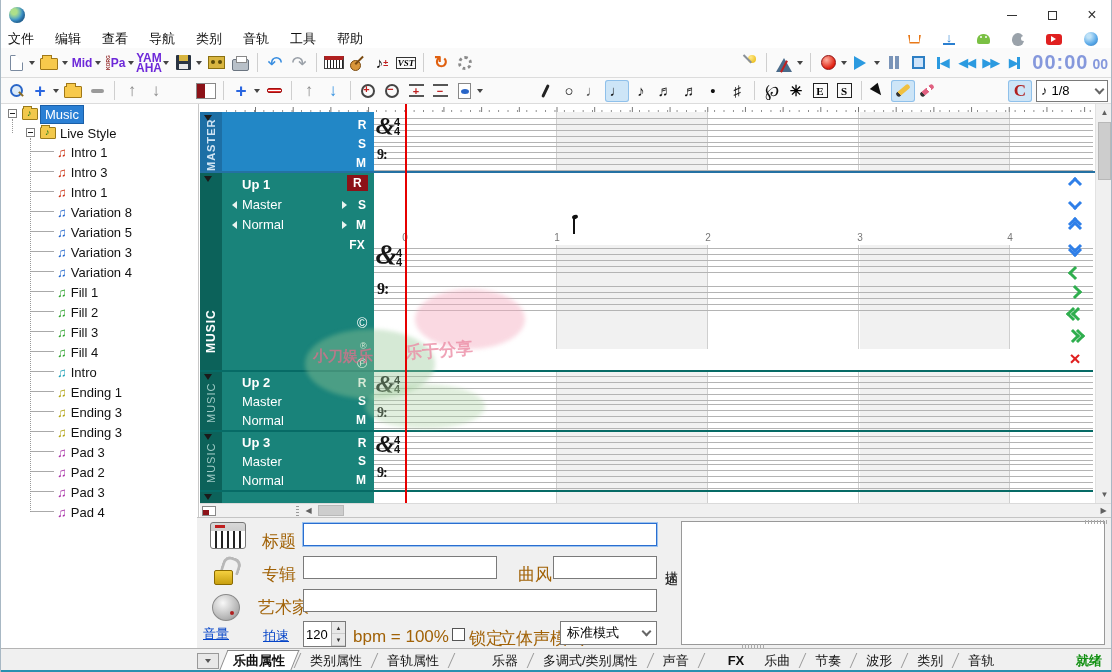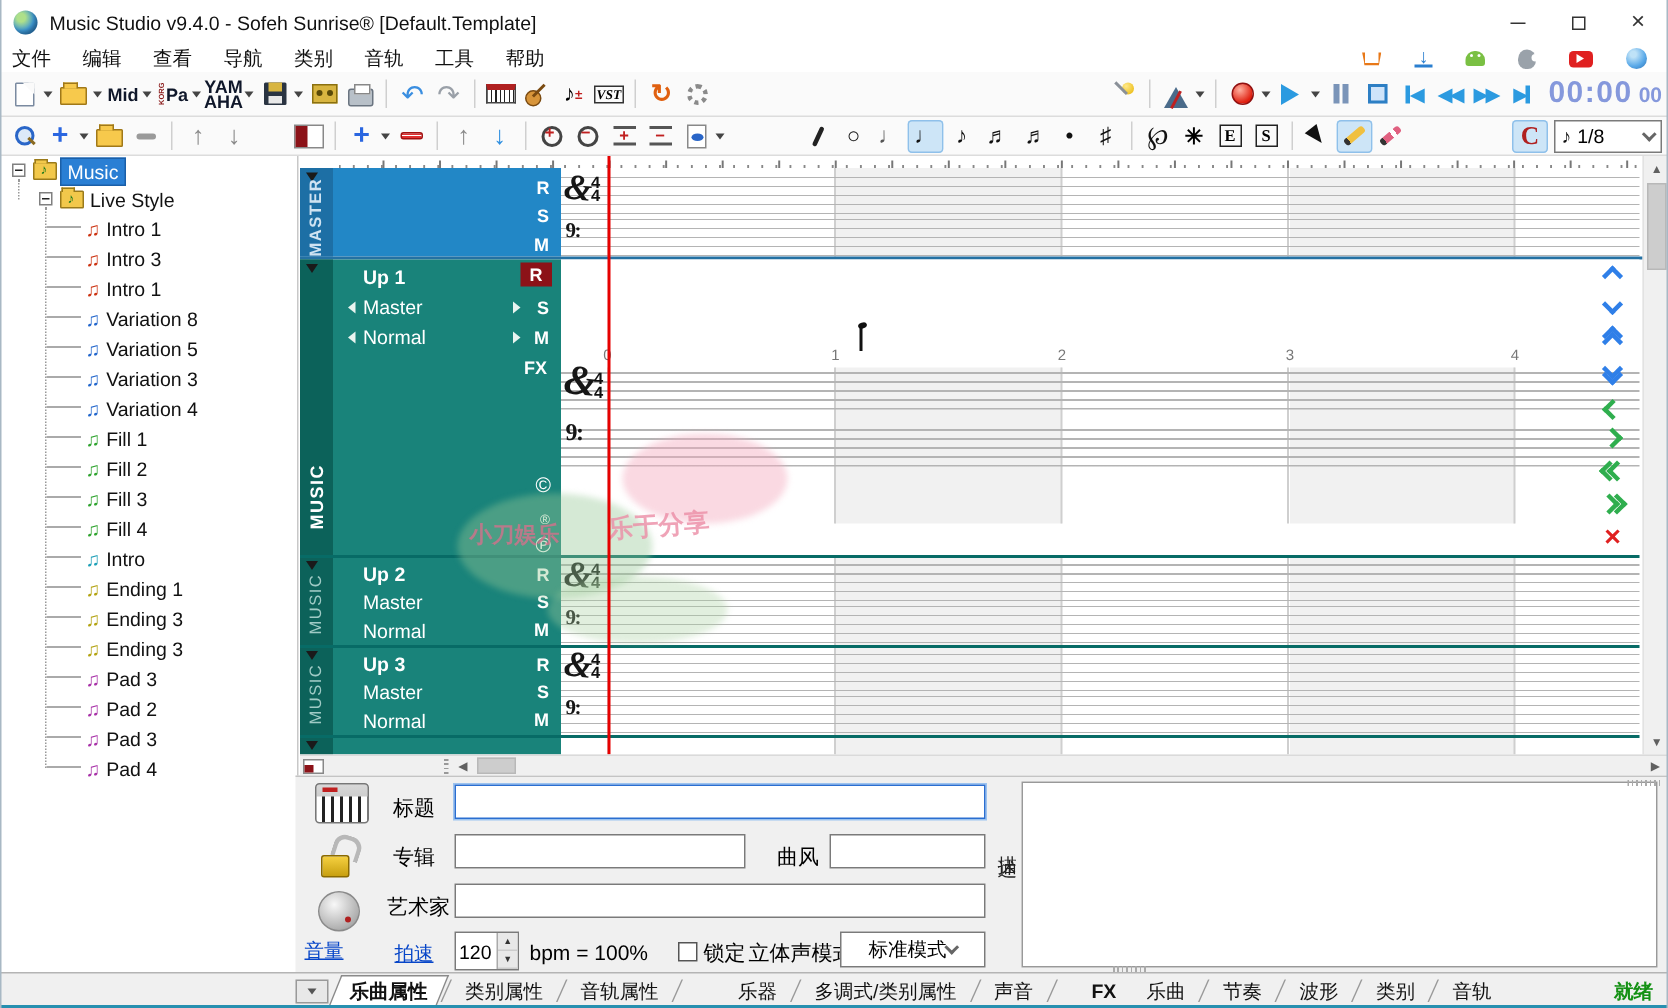--- a/index.html
+++ b/index.html
@@ -33,21 +33,21 @@
   .yt i{display:block;width:0;height:0;border:3px solid transparent;border-left:5px solid #fff;margin-left:2px;}
   .globe{width:14px;height:14px;border-radius:50%;background:radial-gradient(circle at 35% 30%,#bfe2f7 15%,#58a8e8 60%,#2e6fb0);}
   
   .tb{display:flex;align-items:center;background:#fafafa;border-bottom:1px solid #dcdcdc;padding:0 4px;}
   .tb1{left:0;top:48px;width:1112px;height:30px;}
   .tb2{left:0;top:78px;width:1112px;height:26px;}
   .ic{display:inline-flex;align-items:center;justify-content:center;min-width:24px;height:22px;border-radius:3px;position:relative;flex:none;}
   .ic.sel{background:#cde5f7;box-shadow:inset 0 0 0 1px #8fc0ea;}
   .sep{width:1px;height:19px;background:#cfcfcf;margin:0 5px;flex:none;}
   .dda{width:0;height:0;border:3px solid transparent;border-top:4px solid #444;margin:4px 2px 0 1px;flex:none;}
-  .redtxt{color:#0f172a;font-weight:bold;font-size:12px;line-height:10px;text-align:center;}
+  .redtxt{color:#6d28d9;font-weight:bold;font-size:12px;line-height:10px;text-align:center;}
   .korgv{writing-mode:vertical-rl;transform:rotate(180deg);font-size:5px;letter-spacing:0;color:#8b1a1a;font-weight:bold;}
   .i-new{width:13px;height:16px;background:#fff;border:1px solid #7a8aa0;border-radius:1px;position:relative;}
   .i-new:before{content:"";position:absolute;right:-1px;top:-1px;border:4px solid transparent;border-top-color:#fafafa;border-right-color:#fafafa;}
   .i-open{width:18px;height:12px;background:#f7c94c;border:1px solid #a07818;border-radius:1px;position:relative;margin-top:3px;}
   .i-open:before{content:"";position:absolute;left:1px;top:-4px;width:8px;height:3px;background:#f7c94c;border:1px solid #a07818;border-bottom:none;}
   .i-save{width:15px;height:15px;background:#2a3442;border-radius:1px;position:relative;}
   .i-save:before{content:"";position:absolute;left:3px;top:0;width:9px;height:6px;background:#d8b540;}
   .i-save:after{content:"";position:absolute;left:3px;bottom:1px;width:9px;height:5px;background:#e8e8e8;}
   .i-export{width:17px;height:13px;background:#d8b540;border:1px solid #8a7010;position:relative;}
   .i-export:before{content:"";position:absolute;left:2px;top:3px;width:4px;height:4px;border-radius:50%;background:#5a4a08;}
@@ -159,37 +159,37 @@
   .hrow{position:absolute;left:0;top:399px;width:912px;height:14px;background:#f0f0f0;border-top:1px solid #dadada;z-index:8;}
   .hthumb{position:absolute;left:118px;top:1px;width:26px;height:11px;background:#cdcdcd;border:1px solid #b8b8b8;}
   .toggle{position:absolute;left:2px;top:2px;width:14px;height:10px;background:#fff;border:1px solid #888;}
   .toggle i{position:absolute;left:0;bottom:0;width:6px;height:5px;background:#8c1218;}
   .splitdots{position:absolute;left:96px;top:2px;width:3px;height:10px;background:repeating-linear-gradient(180deg,#999 0 1px,transparent 1px 3px);}
   .wm{position:absolute;z-index:5;pointer-events:none;}
   .wmblob{position:absolute;border-radius:50%;filter:blur(2px);}
   .wmt{position:absolute;font-weight:bold;white-space:nowrap;}
   
   .props{left:197px;top:517px;width:915px;height:131px;background:#f0f0f0;border-top:1px solid #c4c4c4;}
-  .plab{position:absolute;font-size:14px;color:#000000;}
+  .plab{position:absolute;font-size:17px;color:#a16207;}
   .pinput{position:absolute;background:#fff;border:1px solid #7a7a7a;font-size:13px;padding:0 4px;}
   .focusblue{border:1px solid #2a6ed0;box-shadow:0 0 0 1px #9cc3ef;}
   .linkb{position:absolute;font-size:13px;color:#0645c8;text-decoration:underline;}
   .i-kbd{position:absolute;width:36px;height:27px;border:1px solid #777;border-radius:3px;background:repeating-linear-gradient(90deg,#fff 0 4px,#222 4px 6px) 0 8px/100% 19px no-repeat,linear-gradient(#d8d8d8,#b8b8b8);}
   .i-kbd:before{content:"";position:absolute;left:4px;top:2px;width:10px;height:3px;background:#c02020;}
   .i-lock{position:absolute;width:24px;height:28px;}
   .i-lock:before{content:"";position:absolute;left:8px;top:0;width:13px;height:13px;border:3px solid #b8b8b8;border-bottom:none;border-radius:8px 8px 0 0;transform:rotate(18deg);}
   .i-lock:after{content:"";position:absolute;left:0;bottom:0;width:17px;height:13px;background:linear-gradient(#f5d040,#c8a010);border:1px solid #8a6a00;border-radius:2px;}
   .i-knob{position:absolute;width:28px;height:27px;border-radius:50%;background:radial-gradient(circle at 38% 32%,#f8f8f8,#b0b0b0 70%,#888);border:1px solid #8a8a8a;}
   .i-knob:before{content:"";position:absolute;right:5px;bottom:5px;width:4px;height:4px;border-radius:50%;background:#b02020;}
   .spin{position:absolute;display:flex;background:#fff;border:1px solid #7a7a7a;}
   .spin .val{width:27px;font-size:13px;padding:3px 2px;text-align:left;border:none;outline:none;}
   .spin .btns{display:flex;flex-direction:column;border-left:1px solid #aaa;}
   .spin .btns span{width:13px;height:12px;font-size:6px;display:flex;align-items:center;justify-content:center;background:#e8e8e8;border-bottom:1px solid #ccc;color:#333;}
   .cb{position:absolute;width:13px;height:13px;background:#fff;border:1px solid #555;}
-  .combo{position:absolute;background:#fff;border:1px solid #7a7a7a;display:flex;align-items:center;font-size:13px;padding:0 18px;}
+  .combo{position:absolute;background:#fff;border:1px solid #7a7a7a;display:flex;align-items:center;font-size:13px;padding:0 6px;}
   .combo .chev{margin-left:auto;}
   .vlab{position:absolute;writing-mode:vertical-rl;font-size:13px;color:#222;letter-spacing:2px;}
   .descbox{position:absolute;background:#fff;border:1px solid #999;}
   .grip{position:absolute;width:22px;height:4px;background:repeating-linear-gradient(90deg,#aaa 0 1px,transparent 1px 3px);}
   
   .tabbar{left:0;top:648px;width:1112px;height:24px;background:#f0f0f0;border-top:1px solid #b4b4b4;display:flex;align-items:center;padding-left:197px;z-index:9;}
   .tabdd{width:22px;height:16px;border:1px solid #999;background:#e8e8e8;display:flex;align-items:center;justify-content:center;margin-right:4px;}
   .tabdd i{width:0;height:0;border:3px solid transparent;border-top:4px solid #555;margin-top:3px;}
   .tab{position:relative;font-size:13px;color:#111;padding:2px 10px;white-space:nowrap;}
   .tab.active{font-weight:bold;}
@@ -199,21 +199,20 @@
   .ready{margin-left:auto;margin-right:10px;font-size:13px;font-weight:bold;color:#149114;}
 </style>
 </head>
 <body>
 
 <div class="app">
   <div class="frame"></div>
 
   <div class="ab titlebar">
     <span class="appicon"></span>
-    <span class="apptitle">Music Studio v9.4.0 - Sofeh Sunrise®  [Default.Template]</span>
     <div class="wbtns">
       <span class="wbtn">
           <i class="wmin"></i>
         </span>
       <span class="wbtn">
           <i class="wmax"></i>
         </span>
       <span class="wbtn wclose">×</span>
     </div>
   </div>

